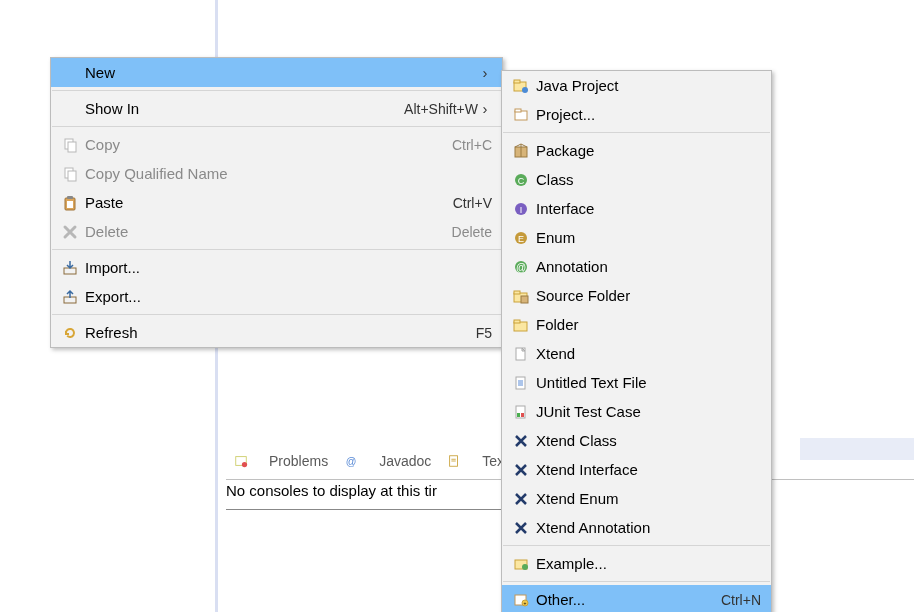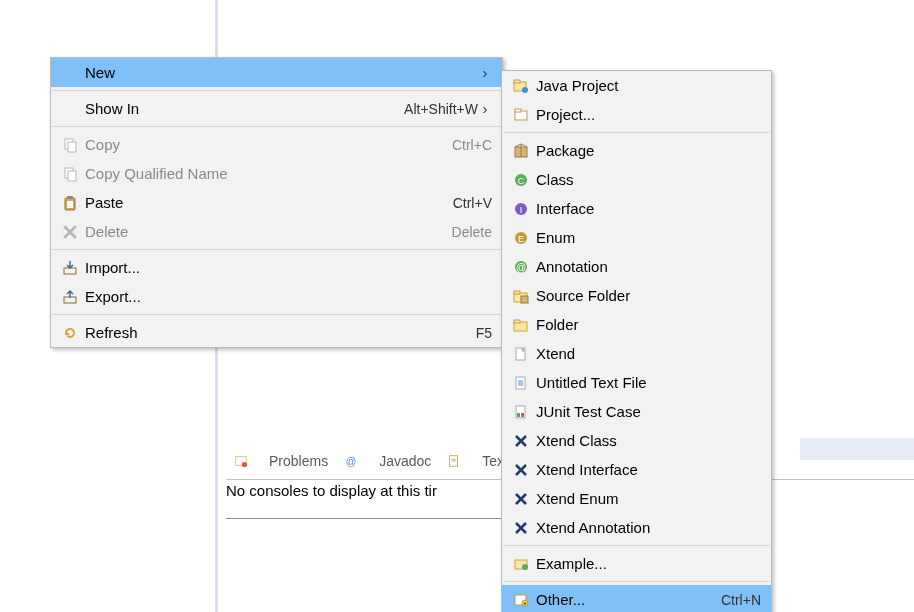--- a/index.html
+++ b/index.html
@@ -1,21 +1,21 @@
 <!DOCTYPE html>
 <html><head>
 <meta charset="utf-8">
 <style>
   html,body{margin:0;padding:0;width:914px;height:612px;background:#fff;font-family:"Segoe UI",Tahoma,sans-serif;font-size:15px;color:#000;overflow:hidden}
   .bg{position:absolute;left:0;top:0;width:914px;height:612px}
   .vline{position:absolute;left:215px;top:0;width:3px;height:612px;background:#d9dff2}
   .tabbar{position:absolute;left:226px;top:449px;width:688px;height:30px;border-bottom:1px solid #c0c0c0}
   .tab{display:inline-flex;align-items:center;gap:21px;padding:4px 8px;color:#5a5a5a;font-size:14px}
   .tab .ico{width:14px;height:14px;display:inline-flex;align-items:center;justify-content:center}
-  .consolemsg{position:absolute;left:226px;top:482px;font-size:15px;color:#000;border-bottom:1px solid #888;padding-bottom:19px;width:280px;white-space:nowrap}
+  .consolemsg{position:absolute;left:226px;top:482px;font-size:15px;color:#000;border-bottom:1px solid #888;padding-bottom:10px;width:280px;white-space:nowrap}
   .hbar{position:absolute;left:800px;top:438px;width:114px;height:22px;background:#e8ecf7}
 
   
   .menu{position:absolute;background:#f2f2f2;border:1px solid #bcbcbc;box-shadow:2px 2px 4px rgba(0,0,0,.25)}
   .menu1{left:50px;top:57px;width:451px}
   .menu2{left:501px;top:70px;width:269px}
   .item{display:flex;align-items:center;height:29px;padding:0 10px 0 6px;cursor:default}
   .item.disabled{color:#8a8a8a}
   .item.sel{background:#7fc0f8}
   .item .iconcell{width:26px;display:flex;align-items:center;justify-content:center}

